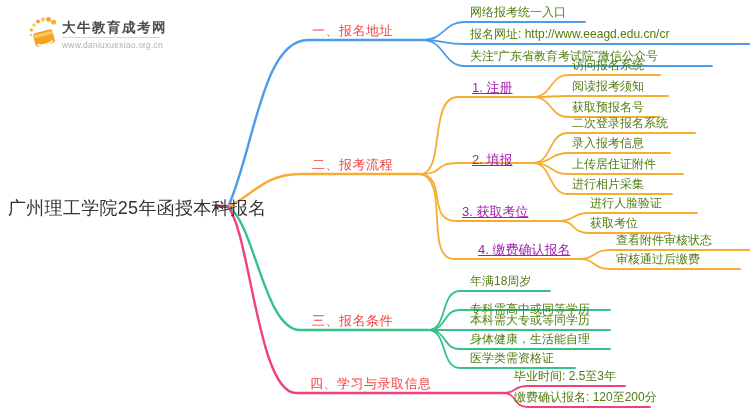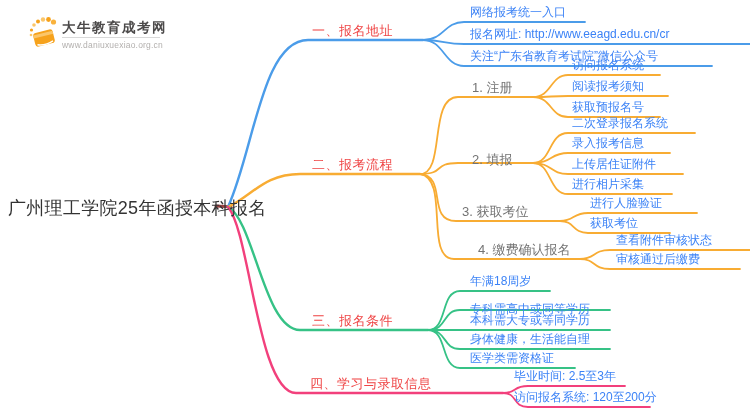--- a/index.html
+++ b/index.html
@@ -7,23 +7,23 @@
          font-family:"Liberation Sans","DejaVu Sans",sans-serif;}
   svg.links{position:absolute;left:0;top:0;}
   svg.links path{fill:none;stroke-linecap:round;stroke-linejoin:round;}
   .trunk{stroke-width:2.4;}
   .wire{stroke-width:1.8;}
   .c-blue{stroke:#4B9CE9;}
   .c-orange{stroke:#F8AC33;}
   .c-green{stroke:#36C286;}
   .c-pink{stroke:#F2407C;}
   .c-tail{stroke:#994040;stroke-width:3;}
-  .lbl{position:absolute;white-space:nowrap;color:#3b82f6;font-size:12px;line-height:15px;}
+  .lbl{position:absolute;white-space:nowrap;color:#4d7c0f;font-size:12px;line-height:15px;}
   .lbl.branch{font-size:13px;color:#ef4444;letter-spacing:.5px;}
-  .lbl.sub{font-size:13px;color:#737373;}
+  .lbl.sub{font-size:13px;color:#a21caf;text-decoration:underline;}
   .root-label{position:absolute;left:8px;top:196px;font-size:18px;color:#333;
               white-space:nowrap;letter-spacing:.3px;}
   .logo{position:absolute;left:28px;top:14px;width:150px;height:40px;}
   .logo-title{position:absolute;left:34px;top:5px;font-size:13.5px;font-weight:bold;
               color:#4c4a4a;letter-spacing:1.5px;white-space:nowrap;}
   .logo-divider{position:absolute;left:34px;top:23px;width:98px;height:1px;background:#d9d9d9;}
   .logo-url{position:absolute;left:34px;top:26px;font-size:8.5px;color:#b3b0ae;
             letter-spacing:.2px;white-space:nowrap;}
 </style>
 </head>
@@ -125,15 +125,15 @@
 
   <div class="lbl branch" style="left:312px;top:313px">三、报名条件</div>
   <div class="lbl" style="left:470px;top:274px">年满18周岁</div>
   <div class="lbl" style="left:470px;top:302px">专科需高中或同等学历</div>
   <div class="lbl" style="left:470px;top:313px">本科需大专或等同学历</div>
   <div class="lbl" style="left:470px;top:332px">身体健康，生活能自理</div>
   <div class="lbl" style="left:470px;top:351px">医学类需资格证</div>
 
   <div class="lbl branch" style="left:310px;top:376px">四、学习与录取信息</div>
   <div class="lbl" style="left:514px;top:369px">毕业时间: 2.5至3年</div>
-  <div class="lbl" style="left:514px;top:390px">访问报名系统: 120至200分</div>
+  <div class="lbl" style="left:514px;top:390px">缴费确认报名: 120至200分</div>
 
 </div>
 
 </body></html>

